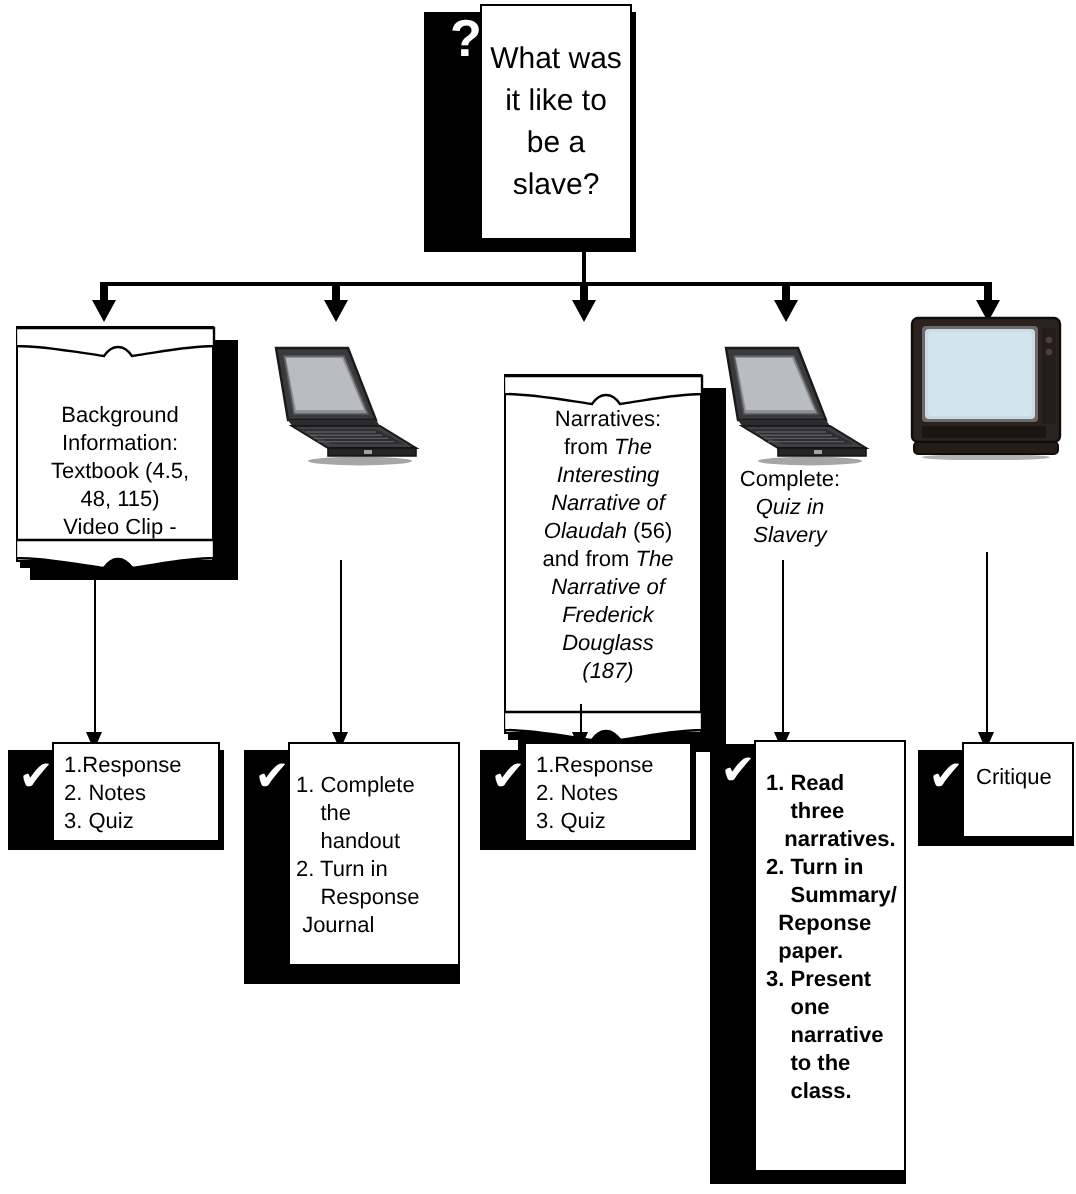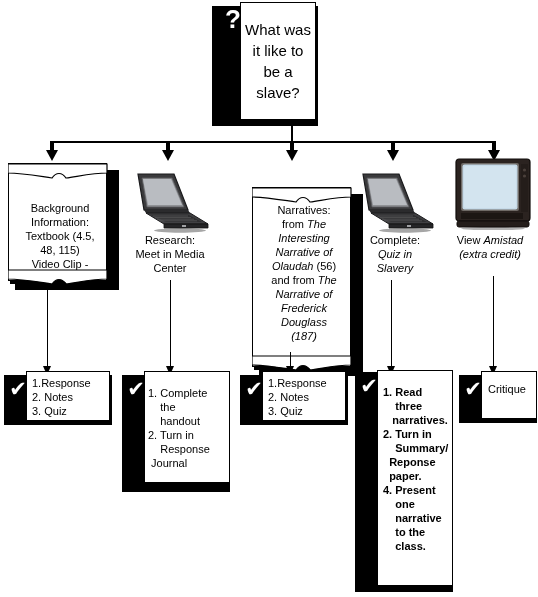--- a/index.html
+++ b/index.html
@@ -247,25 +247,20 @@
         <line x1="27" y1="45.6" x2="63" y2="45.6"></line>
         <line x1="29" y1="47.2" x2="66" y2="47.2"></line>
         <line x1="31" y1="48.8" x2="69" y2="48.8"></line>
       </g>
 
       <polygon points="36,52 80,52 80,56 36,56" fill="#252527" stroke="#121213" stroke-width="0.8"></polygon>
       <rect x="54" y="53" width="4" height="2" fill="#9fa0a3"></rect>
 
       <ellipse cx="52" cy="58.5" rx="26" ry="2.2" fill="#000000" opacity="0.35"></ellipse>
     </svg>
-  </div>
-  <div class="caption" style="left:124px;top:233px;width:92px;">
-    <span>Research:</span><br>
-    <span>Meet in Media</span><br>
-    <span>Center</span>
   </div>
 
   <div class="book" style="left:252px;top:163px;width:104px;height:185px;margin-top:24px;">
     <div class="bshadow" style="left:7px;top:7px;width:104px;height:182px;"></div>
     <div class="bface" style="width:99px;height:180px;"></div>
     <div class="fold" style="top:0px;">
       <svg width="104" height="16" viewBox="0 0 104 16">
         <path d="M0,1 L0,10 C14,10 30,13 44,15 C48,9 54,9 58,15 C72,13 86,10 99,10 L99,1 Z" fill="#ffffff" stroke="#000000" stroke-width="1.2"></path>
       </svg>
     </div>
@@ -321,24 +316,20 @@
       <rect x="7.5" y="6.5" width="55" height="45" rx="2" fill="#c7dbe9"></rect>
       <rect x="9" y="8" width="52" height="42" rx="2" fill="#d3e4ef"></rect>
       <rect x="66" y="6" width="7" height="48" fill="#241d1a"></rect>
       <circle cx="69.5" cy="12" r="1.6" fill="#4a403b"></circle>
       <circle cx="69.5" cy="18" r="1.6" fill="#4a403b"></circle>
       <rect x="6" y="55" width="62" height="6" fill="#1c1613"></rect>
       <rect x="2" y="63" width="72" height="6" rx="2" fill="#241d1a" stroke="#100c0a" stroke-width="1"></rect>
       <ellipse cx="38" cy="70.6" rx="32" ry="1.6" fill="#000000" opacity="0.3"></ellipse>
     </svg>
   </div>
-  <div class="caption" style="left:442px;top:233px;width:96px;">
-    <span>View <span class="ital">Amistad</span></span><br>
-    <span class="ital">(extra credit)</span>
-  </div>
 
   <div class="line-v-thin" style="left:47px;top:290px;height:78px;"></div>
   <div class="arrow-thin" style="left:43px;top:366px;"></div>
 
   <div class="line-v-thin" style="left:170px;top:280px;height:88px;"></div>
   <div class="arrow-thin" style="left:166px;top:366px;"></div>
 
   <div class="line-v-thin" style="left:290px;top:352px;height:16px;"></div>
   <div class="arrow-thin" style="left:286px;top:366px;"></div>
 
@@ -392,21 +383,21 @@
     <div class="mark">✔</div>
     <div class="kface" style="left:22px;top:-2px;width:76px;height:216px;font-weight:bold;">
       <div class="kitems" style="padding:14px 3px 3px 5px;">
         <span class="kitem">1. Read
     three
    narratives.</span>
         <span class="kitem">2. Turn in
     Summary/
   Reponse
   paper.</span>
-        <span class="kitem">4. Present
+        <span class="kitem">3. Present
     one
     narrative
     to the
     class.</span>
       </div>
     </div>
   </div>
 
   <div class="check" style="left:459px;top:375px;">
     <div class="kshadow" style="width:78px;height:48px;"></div>

